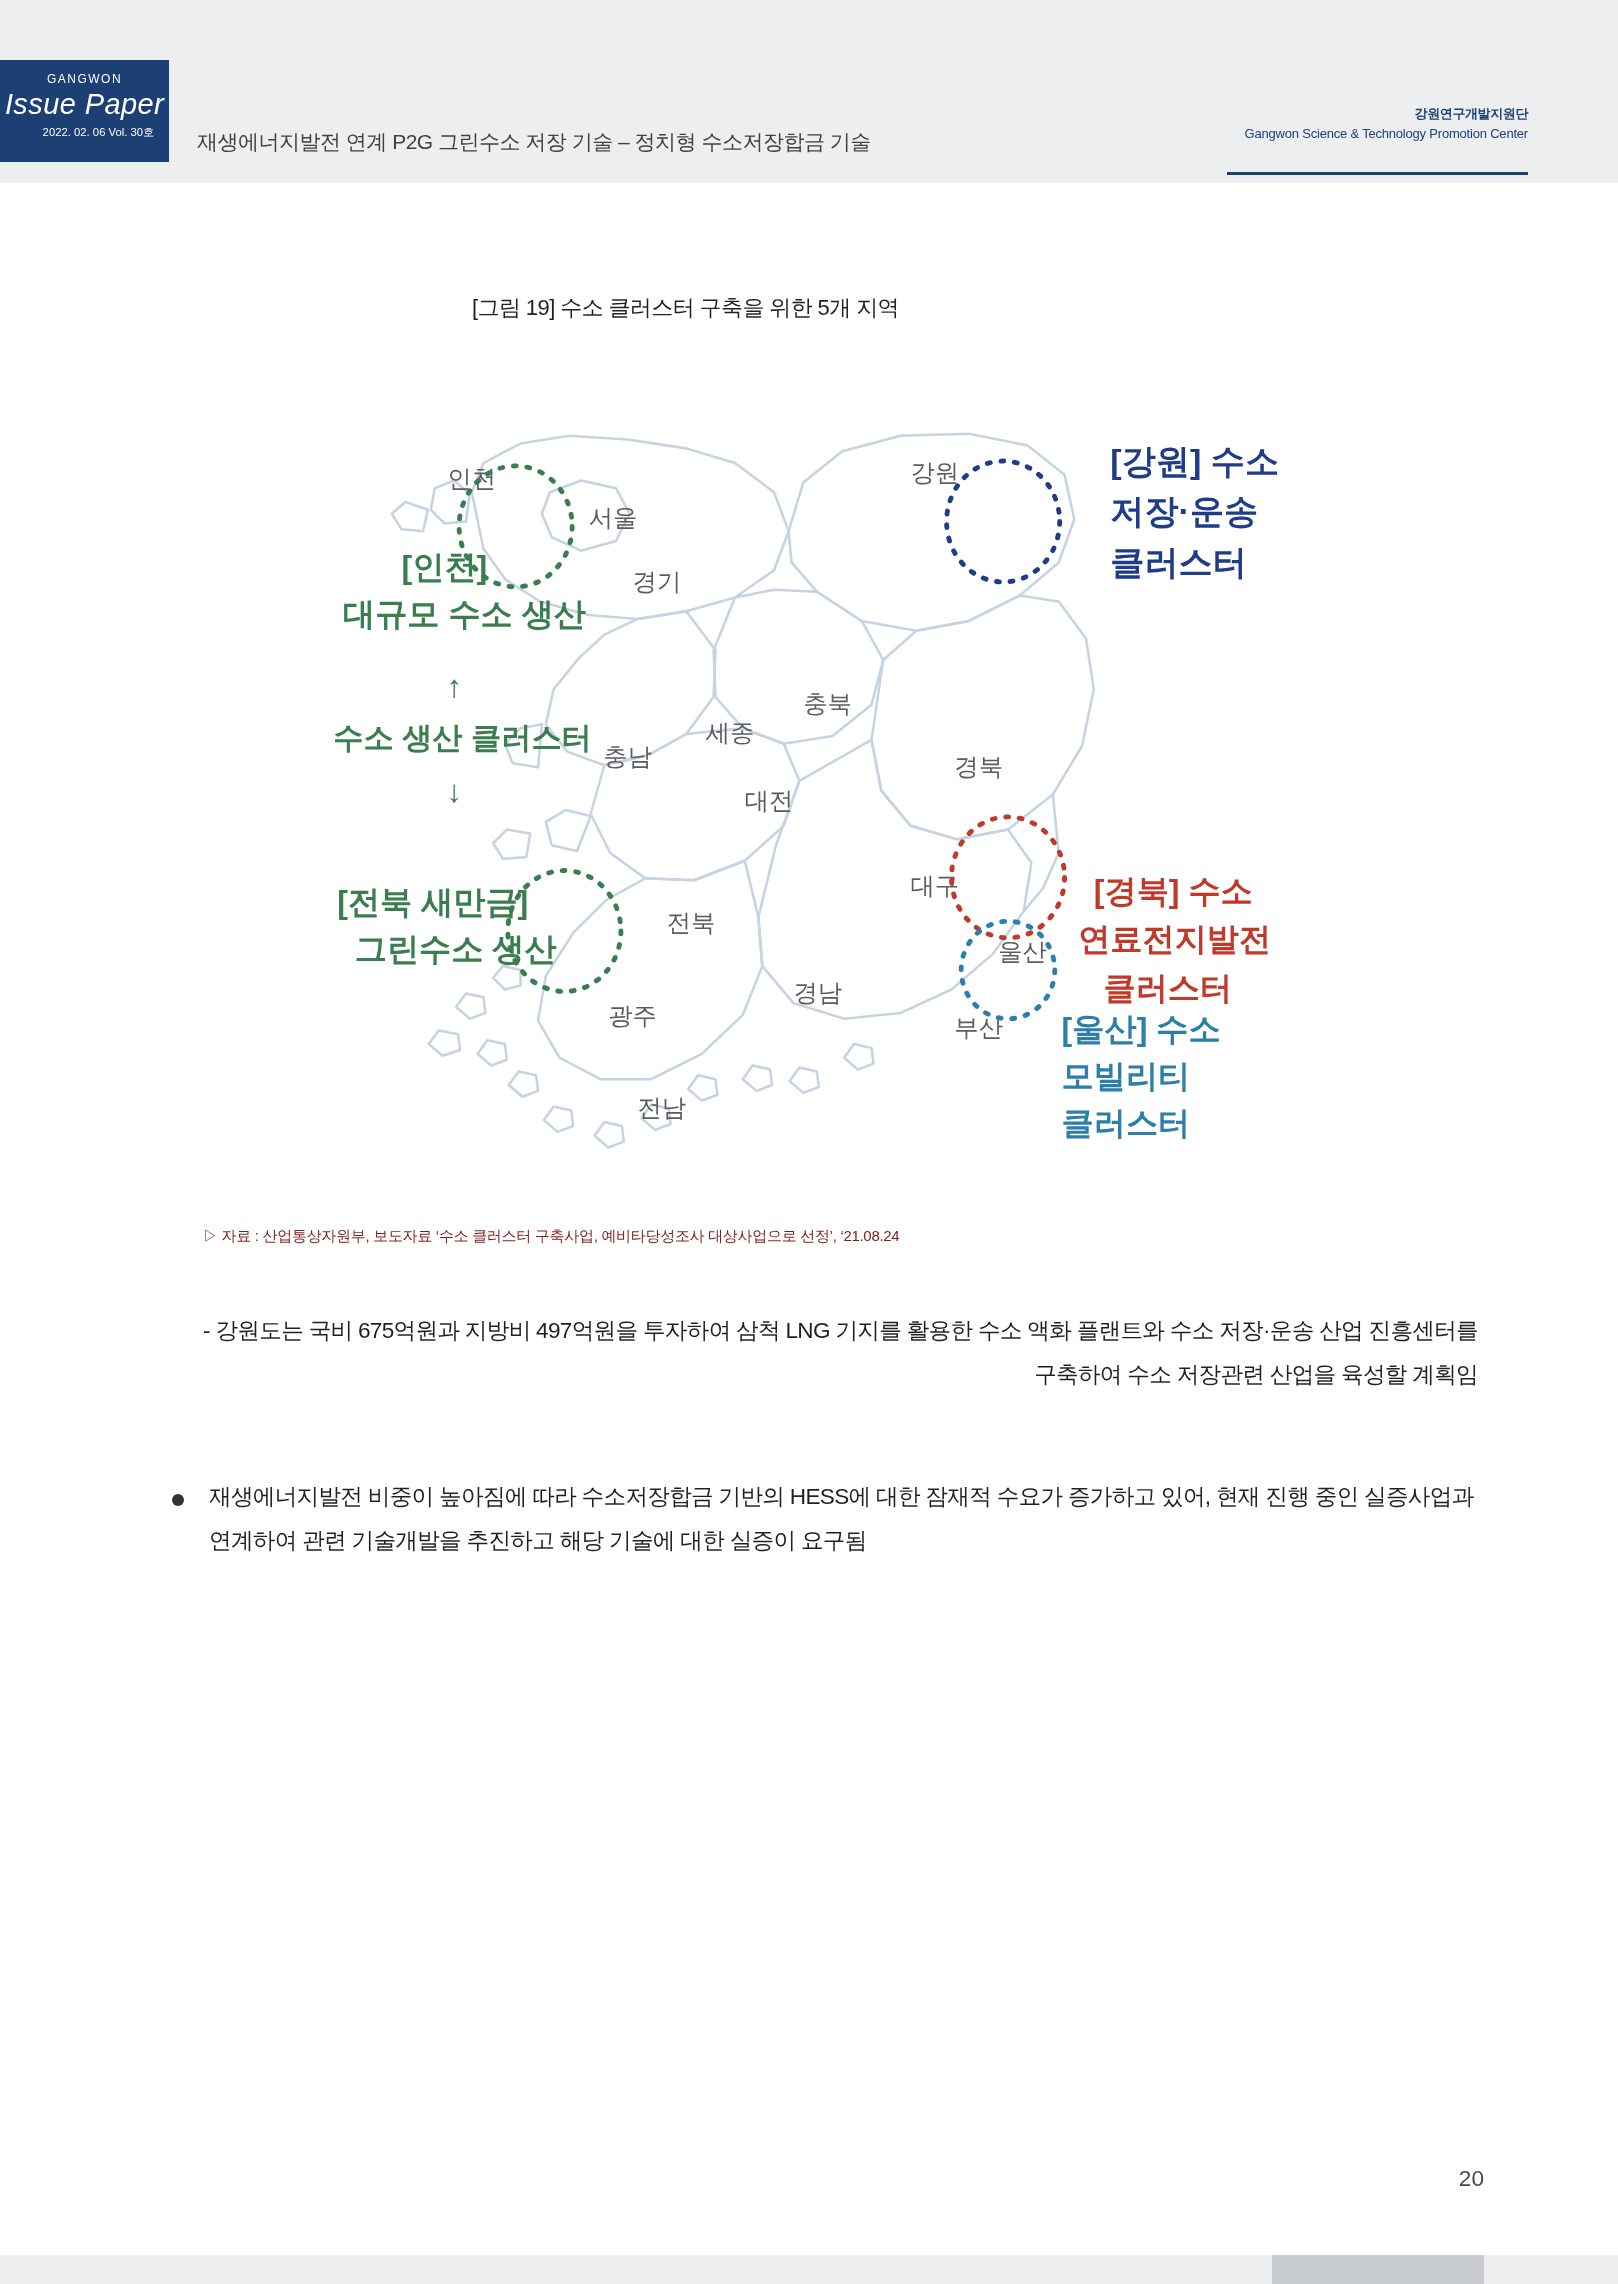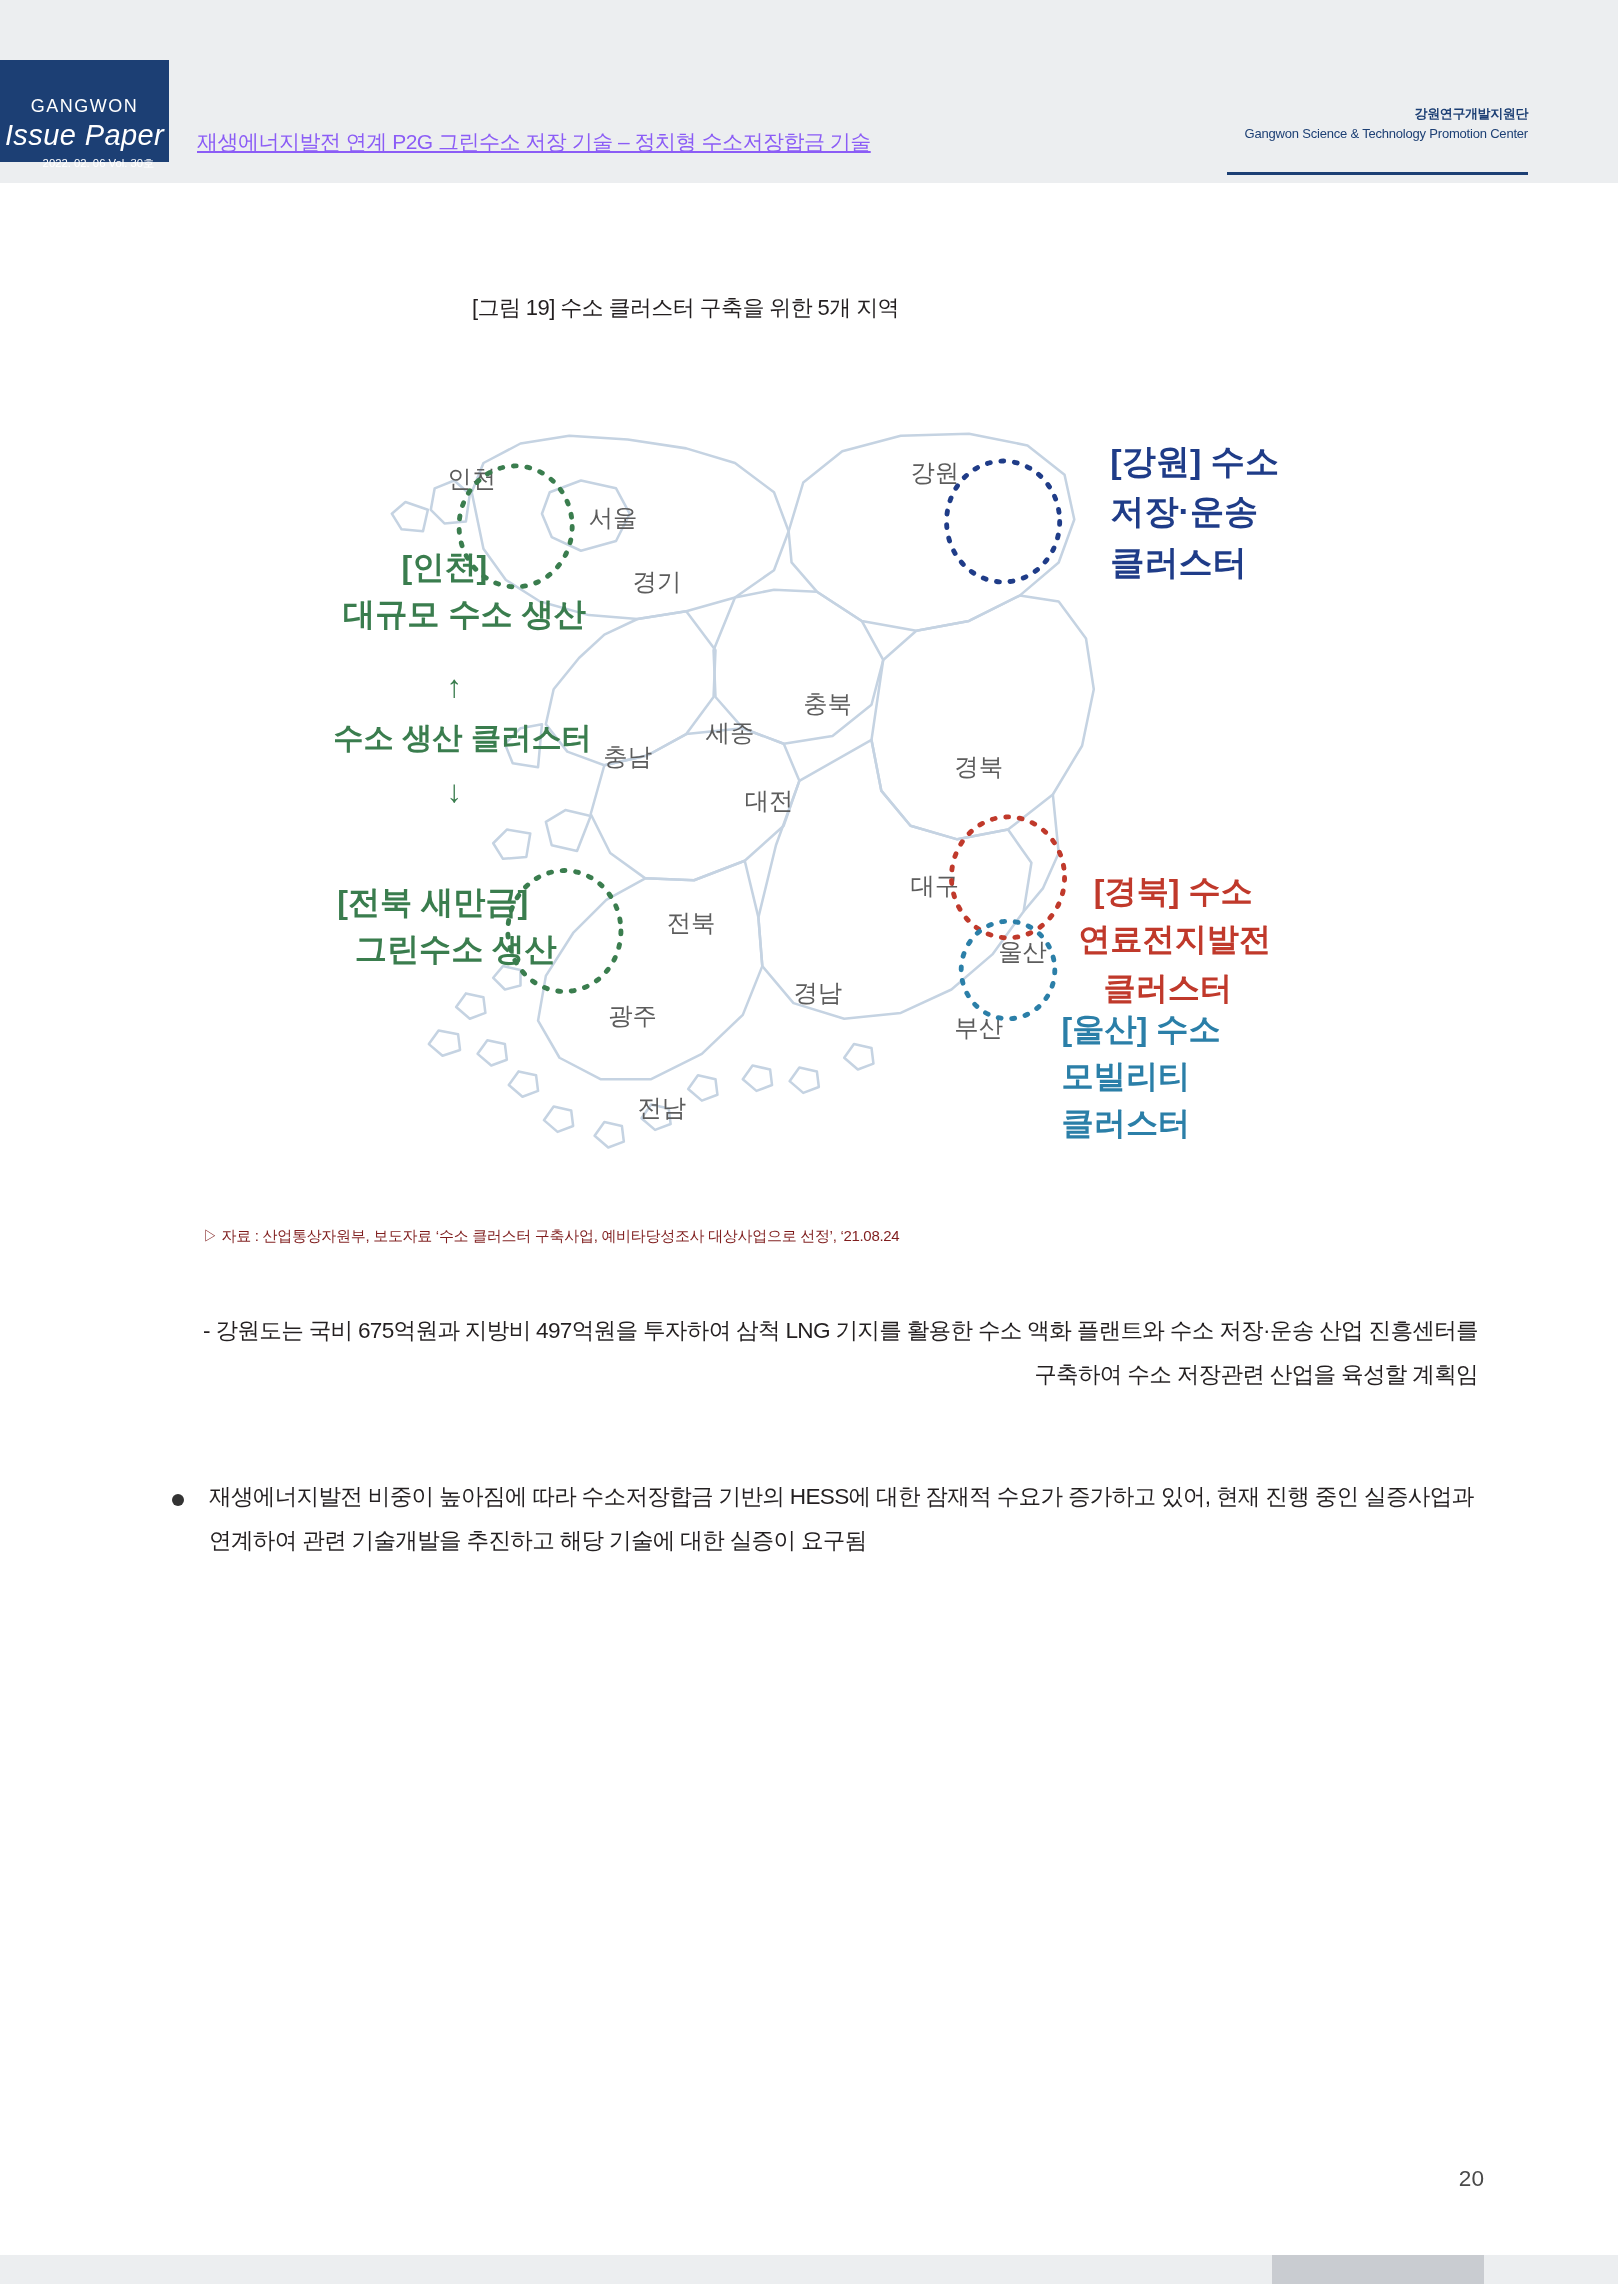--- a/index.html
+++ b/index.html
@@ -28,45 +28,43 @@
     position: absolute;
     left: 0; top: 60px;
     width: 169px;
     height: 102px;
     background: #1c3f74;
     color: #ffffff;
     text-align: center;
     padding-top: 12px;
   }
   .logo-line1 {
-    font-size: 18px;
+    font-size: 12px;
     letter-spacing: 1.5px;
     font-family: "Liberation Sans", sans-serif;
-    margin-top: 24px;
   }
   .logo-line2 {
     font-size: 29px;
     font-weight: normal;
     font-style: italic;
     margin-top: 1.5px;
     letter-spacing: 0.4px;
   }
   .logo-line3 {
     font-size: 11.3px;
     margin-top: 4.5px;
     padding-left: 28px;
   }
   .header-title {
     position: absolute;
     left: 197px;
     top: 128px;
     font-size: 21px;
-    color: #8b5cf6;
+    color: #404040;
     letter-spacing: -0.5px;
-    text-decoration: underline;
   }
   .header-right {
     position: absolute;
     right: 90px;
     top: 105px;
     width: 301px;
     text-align: right;
   }
   .header-right-kr {
     font-size: 13px;

